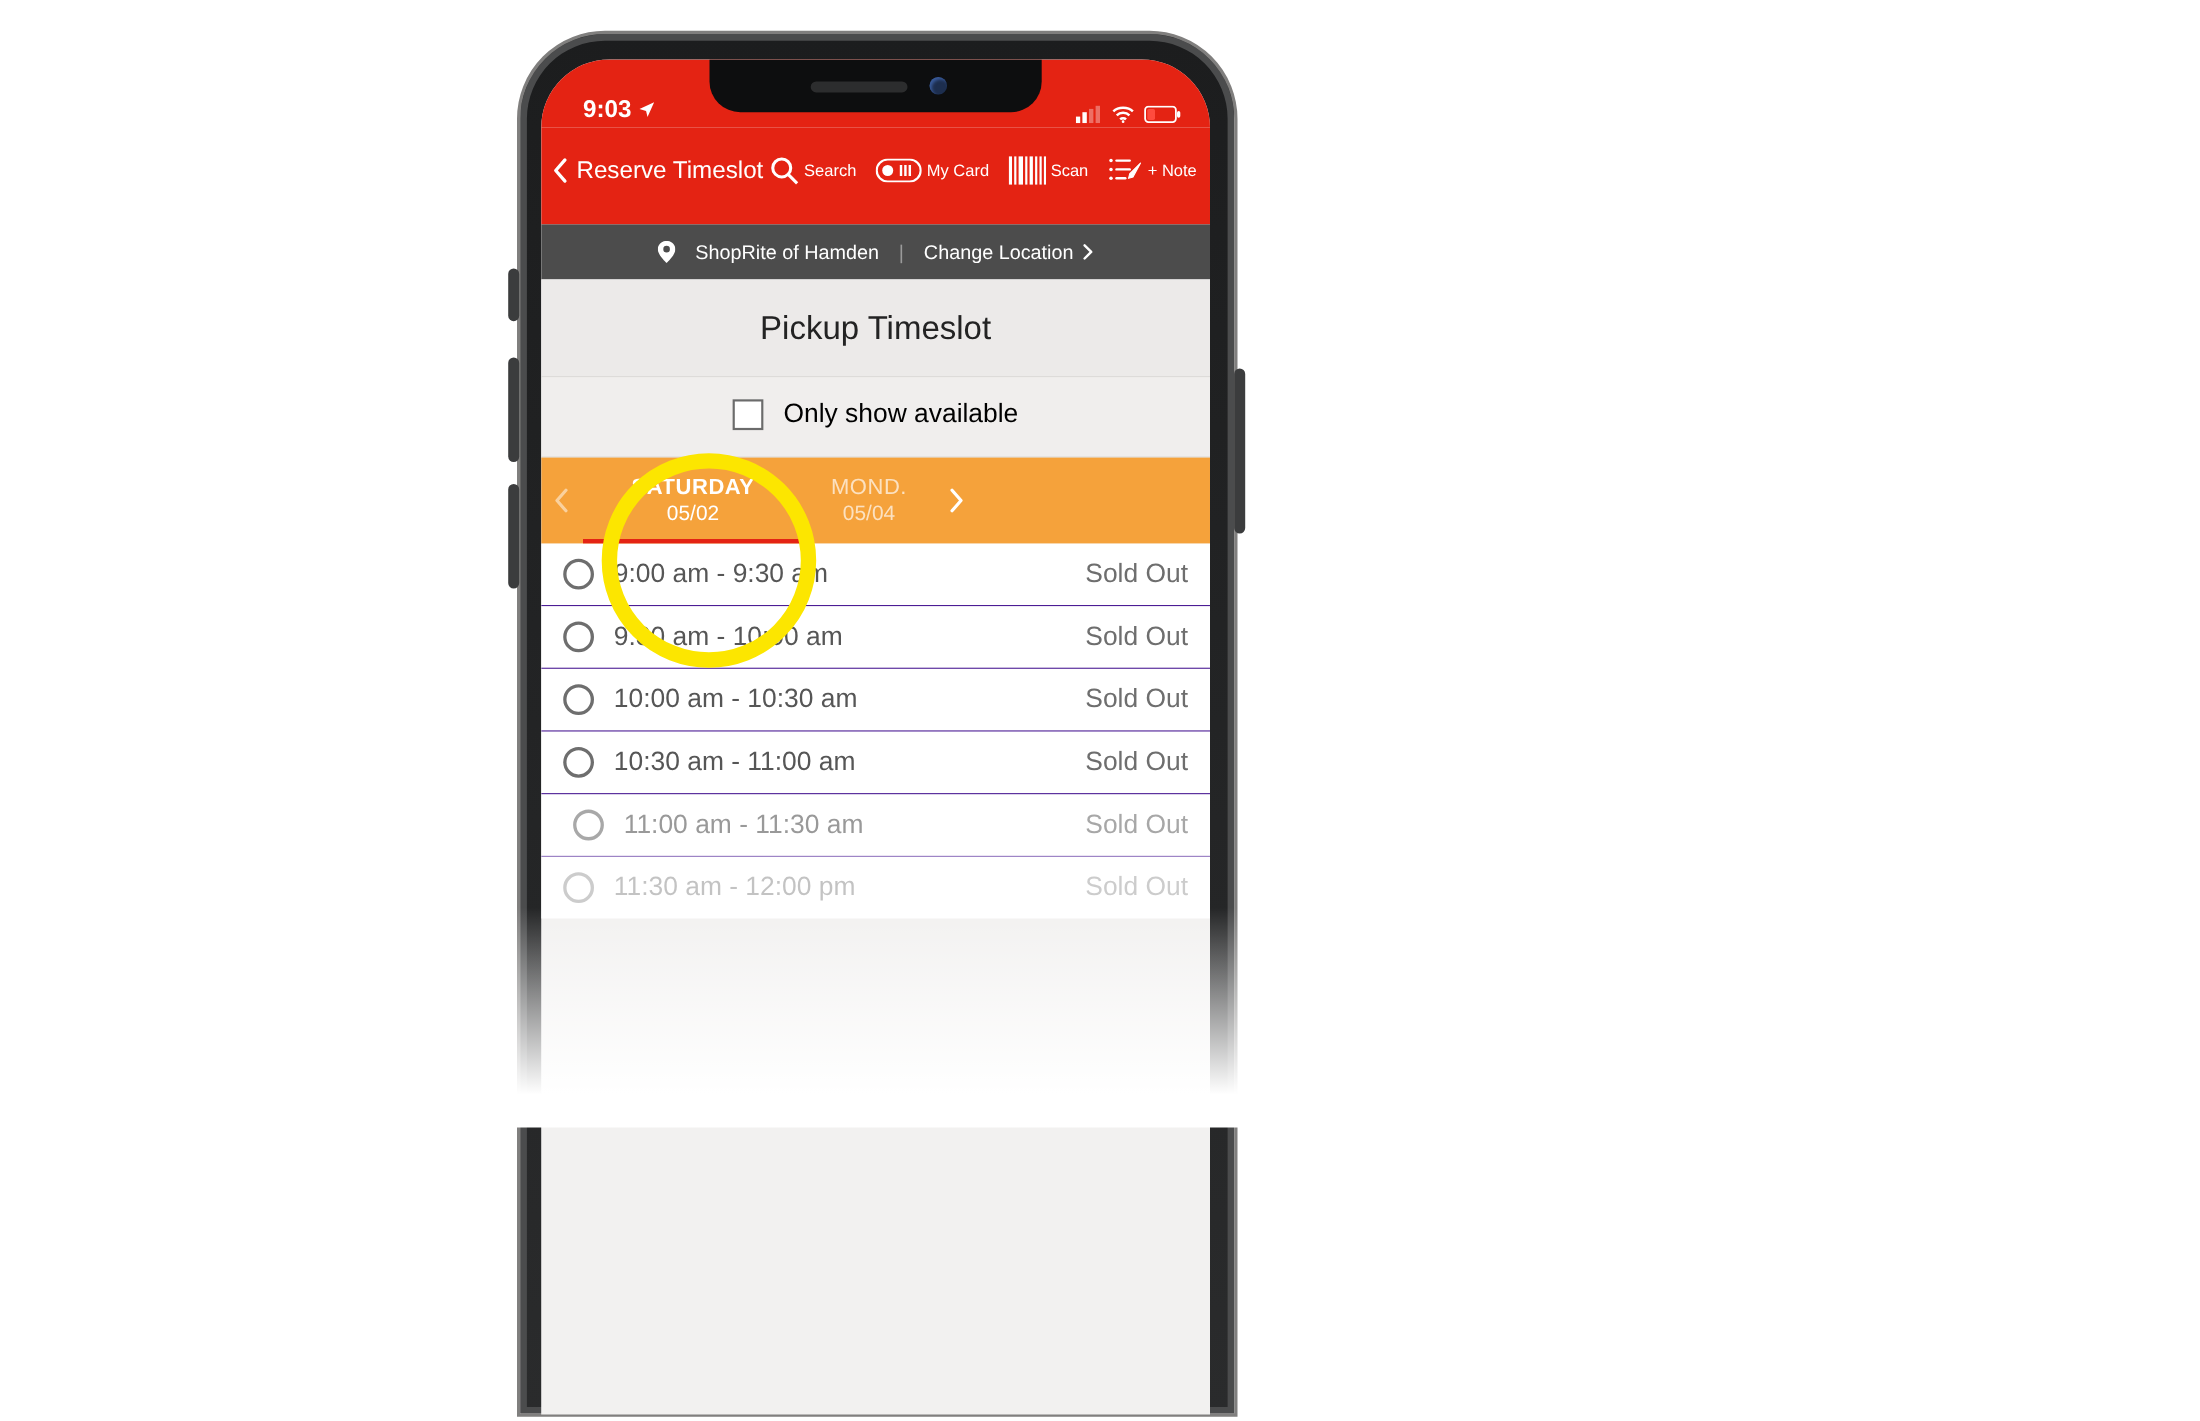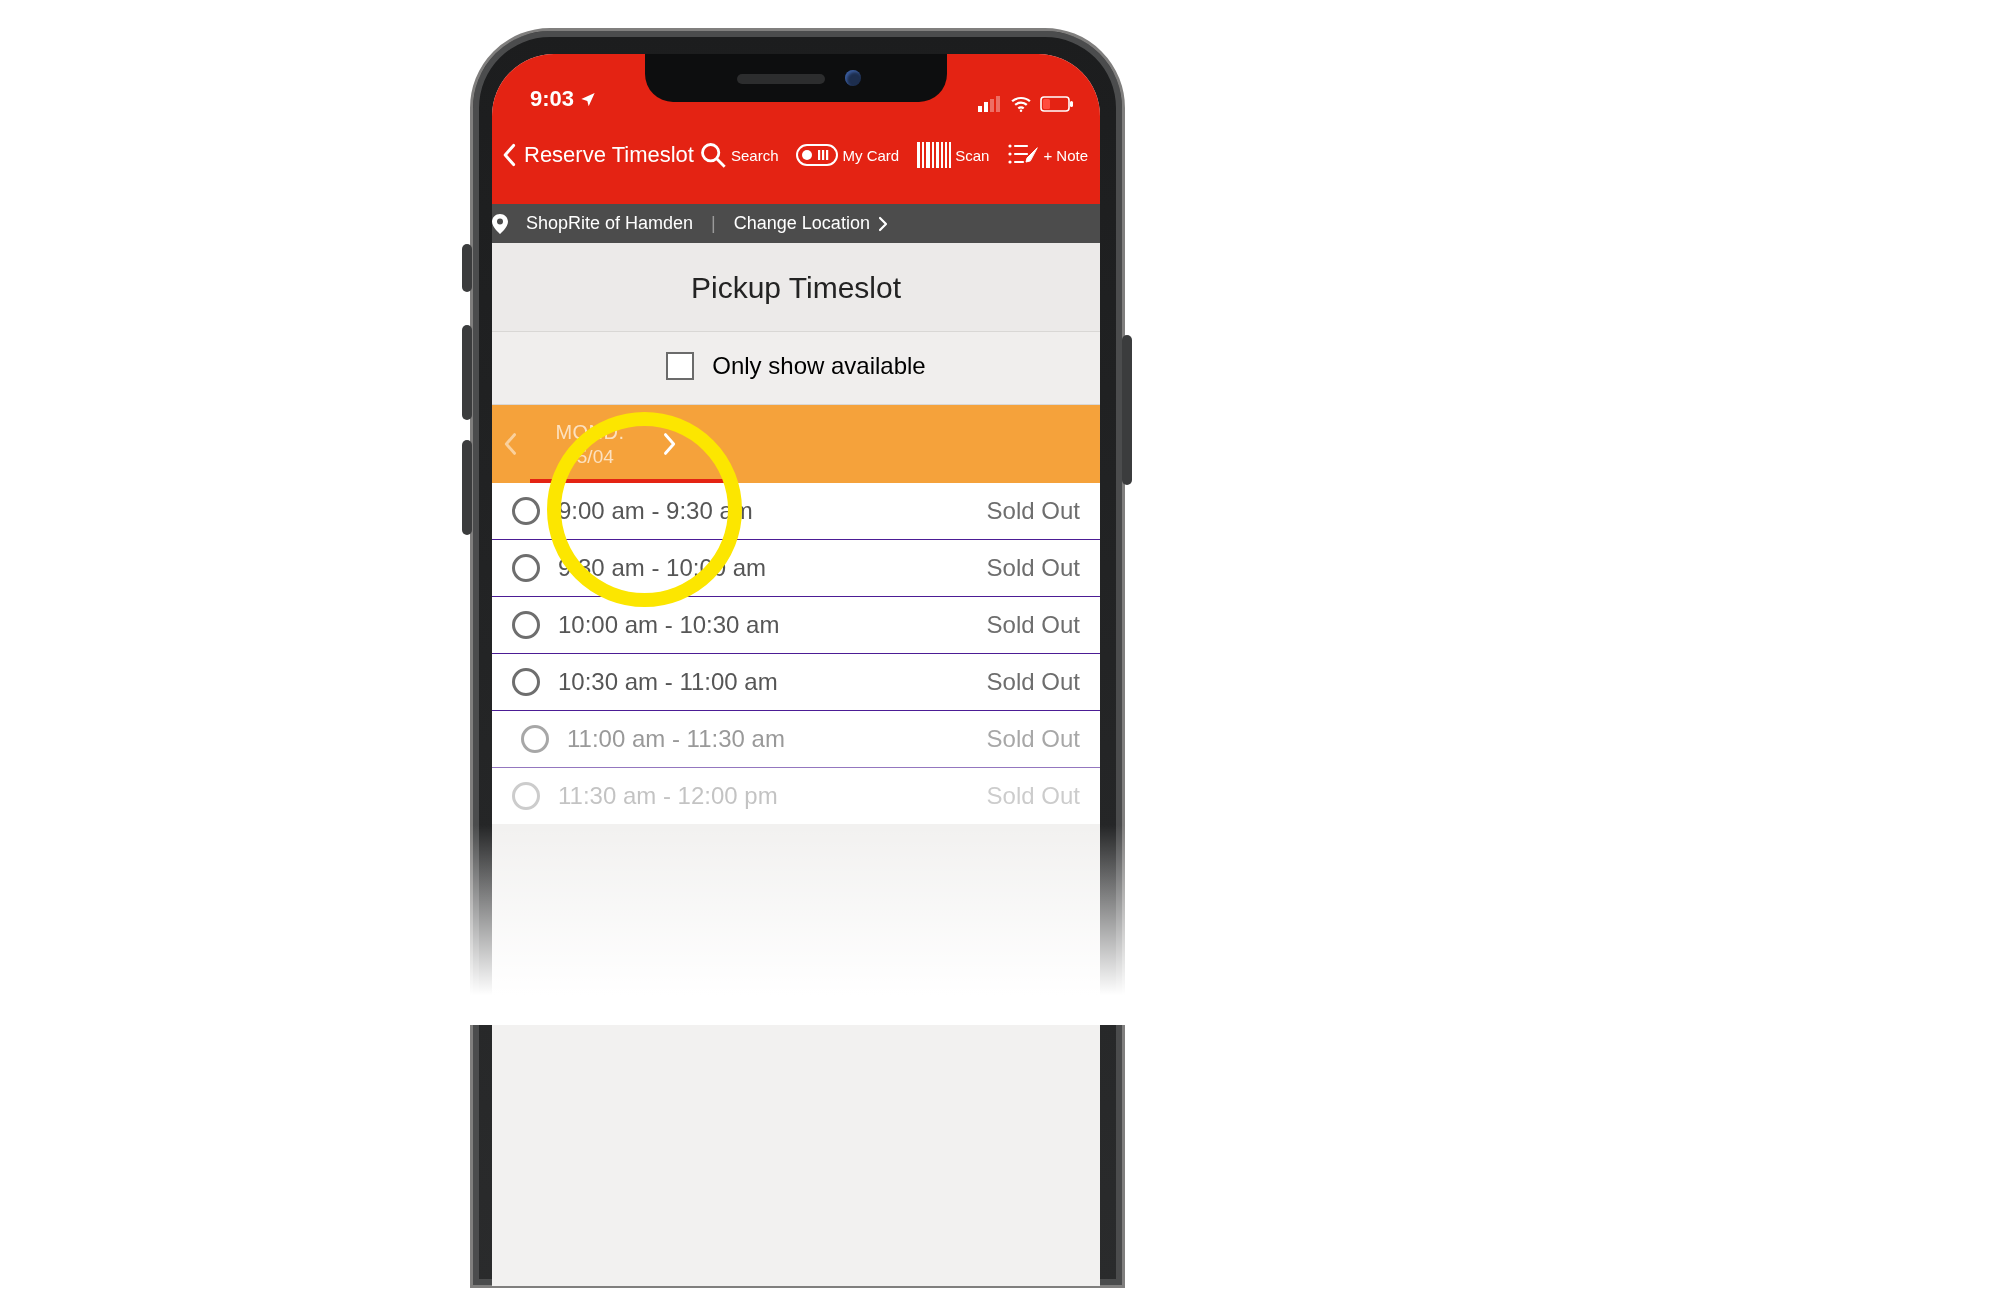--- a/index.html
+++ b/index.html
@@ -72,22 +72,22 @@
     color:#fff;
   }
   .back-btn { display:flex; align-items:center; gap:6px; font-size:22px; font-weight:400; }
   .nav-spacer { flex:1; }
   .nav-actions { display:flex; gap:18px; align-items:flex-end; }
   .nav-action { display:flex; flex-direction:row; align-items:center; gap:4px; font-size:15px; font-weight:400; }
   .nav-action .ico { height:30px; display:flex; align-items:center; justify-content:center; }
 
   
   .location-bar {
-    background:#4c4c4c; color:#fff; height:39px;
-    display:flex; align-items:center; justify-content:flex-start; gap:18px;
+    background:#4c4c4c; color:#fff; height:50px;
+    display:flex; align-items:center; justify-content:center; gap:18px;
     font-size:18px;
   }
   .loc-divider{ color:#9a9a9a; }
   .loc-change{ display:flex; align-items:center; gap:8px; }
 
   
   .title-wrap{
     background:#eceae9;
     padding: 28px 0 26px 0;
     text-align:center;
@@ -312,20 +312,24 @@
     <span class="checkbox"></span>
     <span class="filter-label">Only show available</span>
   </div>
 
   <div class="day-tabs">
     <div class="day-prev">
       <svg width="14" height="24" viewBox="0 0 12 20" fill="none" stroke="currentColor" stroke-width="2.5" stroke-linecap="round" stroke-linejoin="round">
           <polyline points="9,2 2,10 9,18"></polyline>
         </svg>
     </div>
+    <div class="day-tab">
+      <span class="day-name">SATURDAY</span>
+      <span class="day-date">05/02</span>
+    </div>
     <div class="day-tab mon inactive">
       <span class="day-name">MOND.</span>
       <span class="day-date">05/04</span>
     </div>
     <div class="day-next">
       <svg width="14" height="24" viewBox="0 0 12 20" fill="none" stroke="currentColor" stroke-width="2.5" stroke-linecap="round" stroke-linejoin="round">
           <polyline points="3,2 10,10 3,18"></polyline>
         </svg>
     </div>
     <div class="day-underline"></div>

